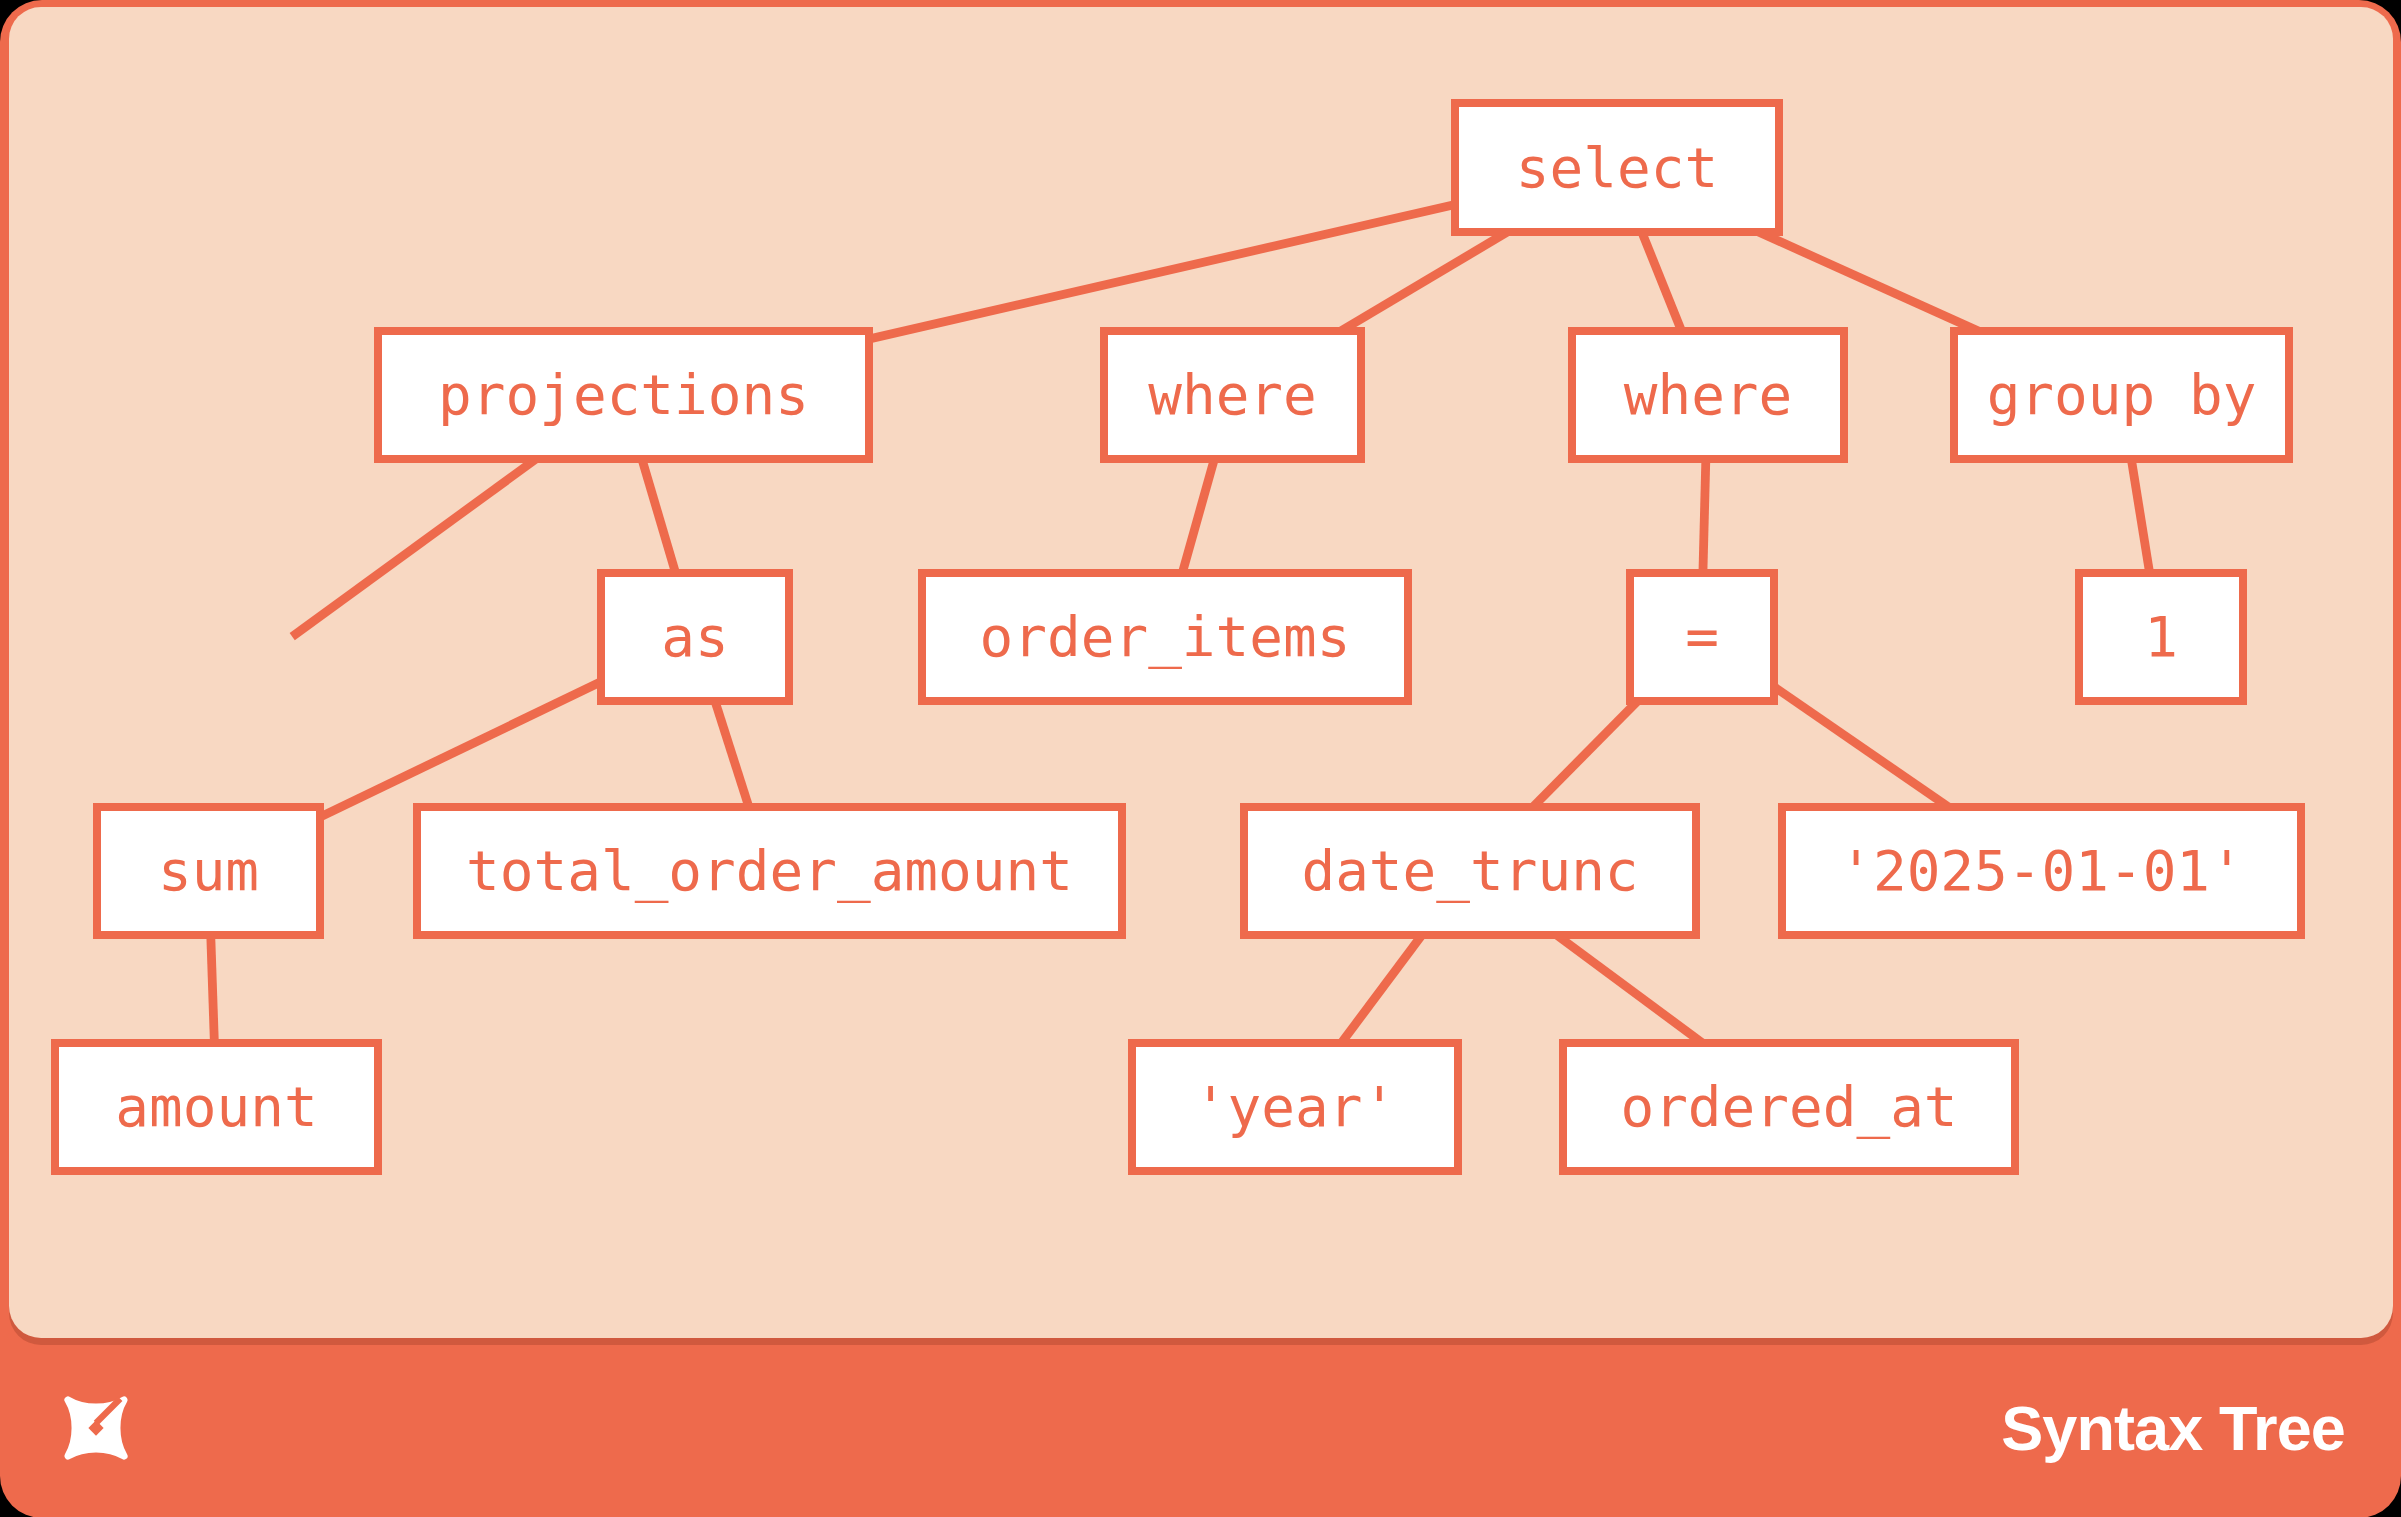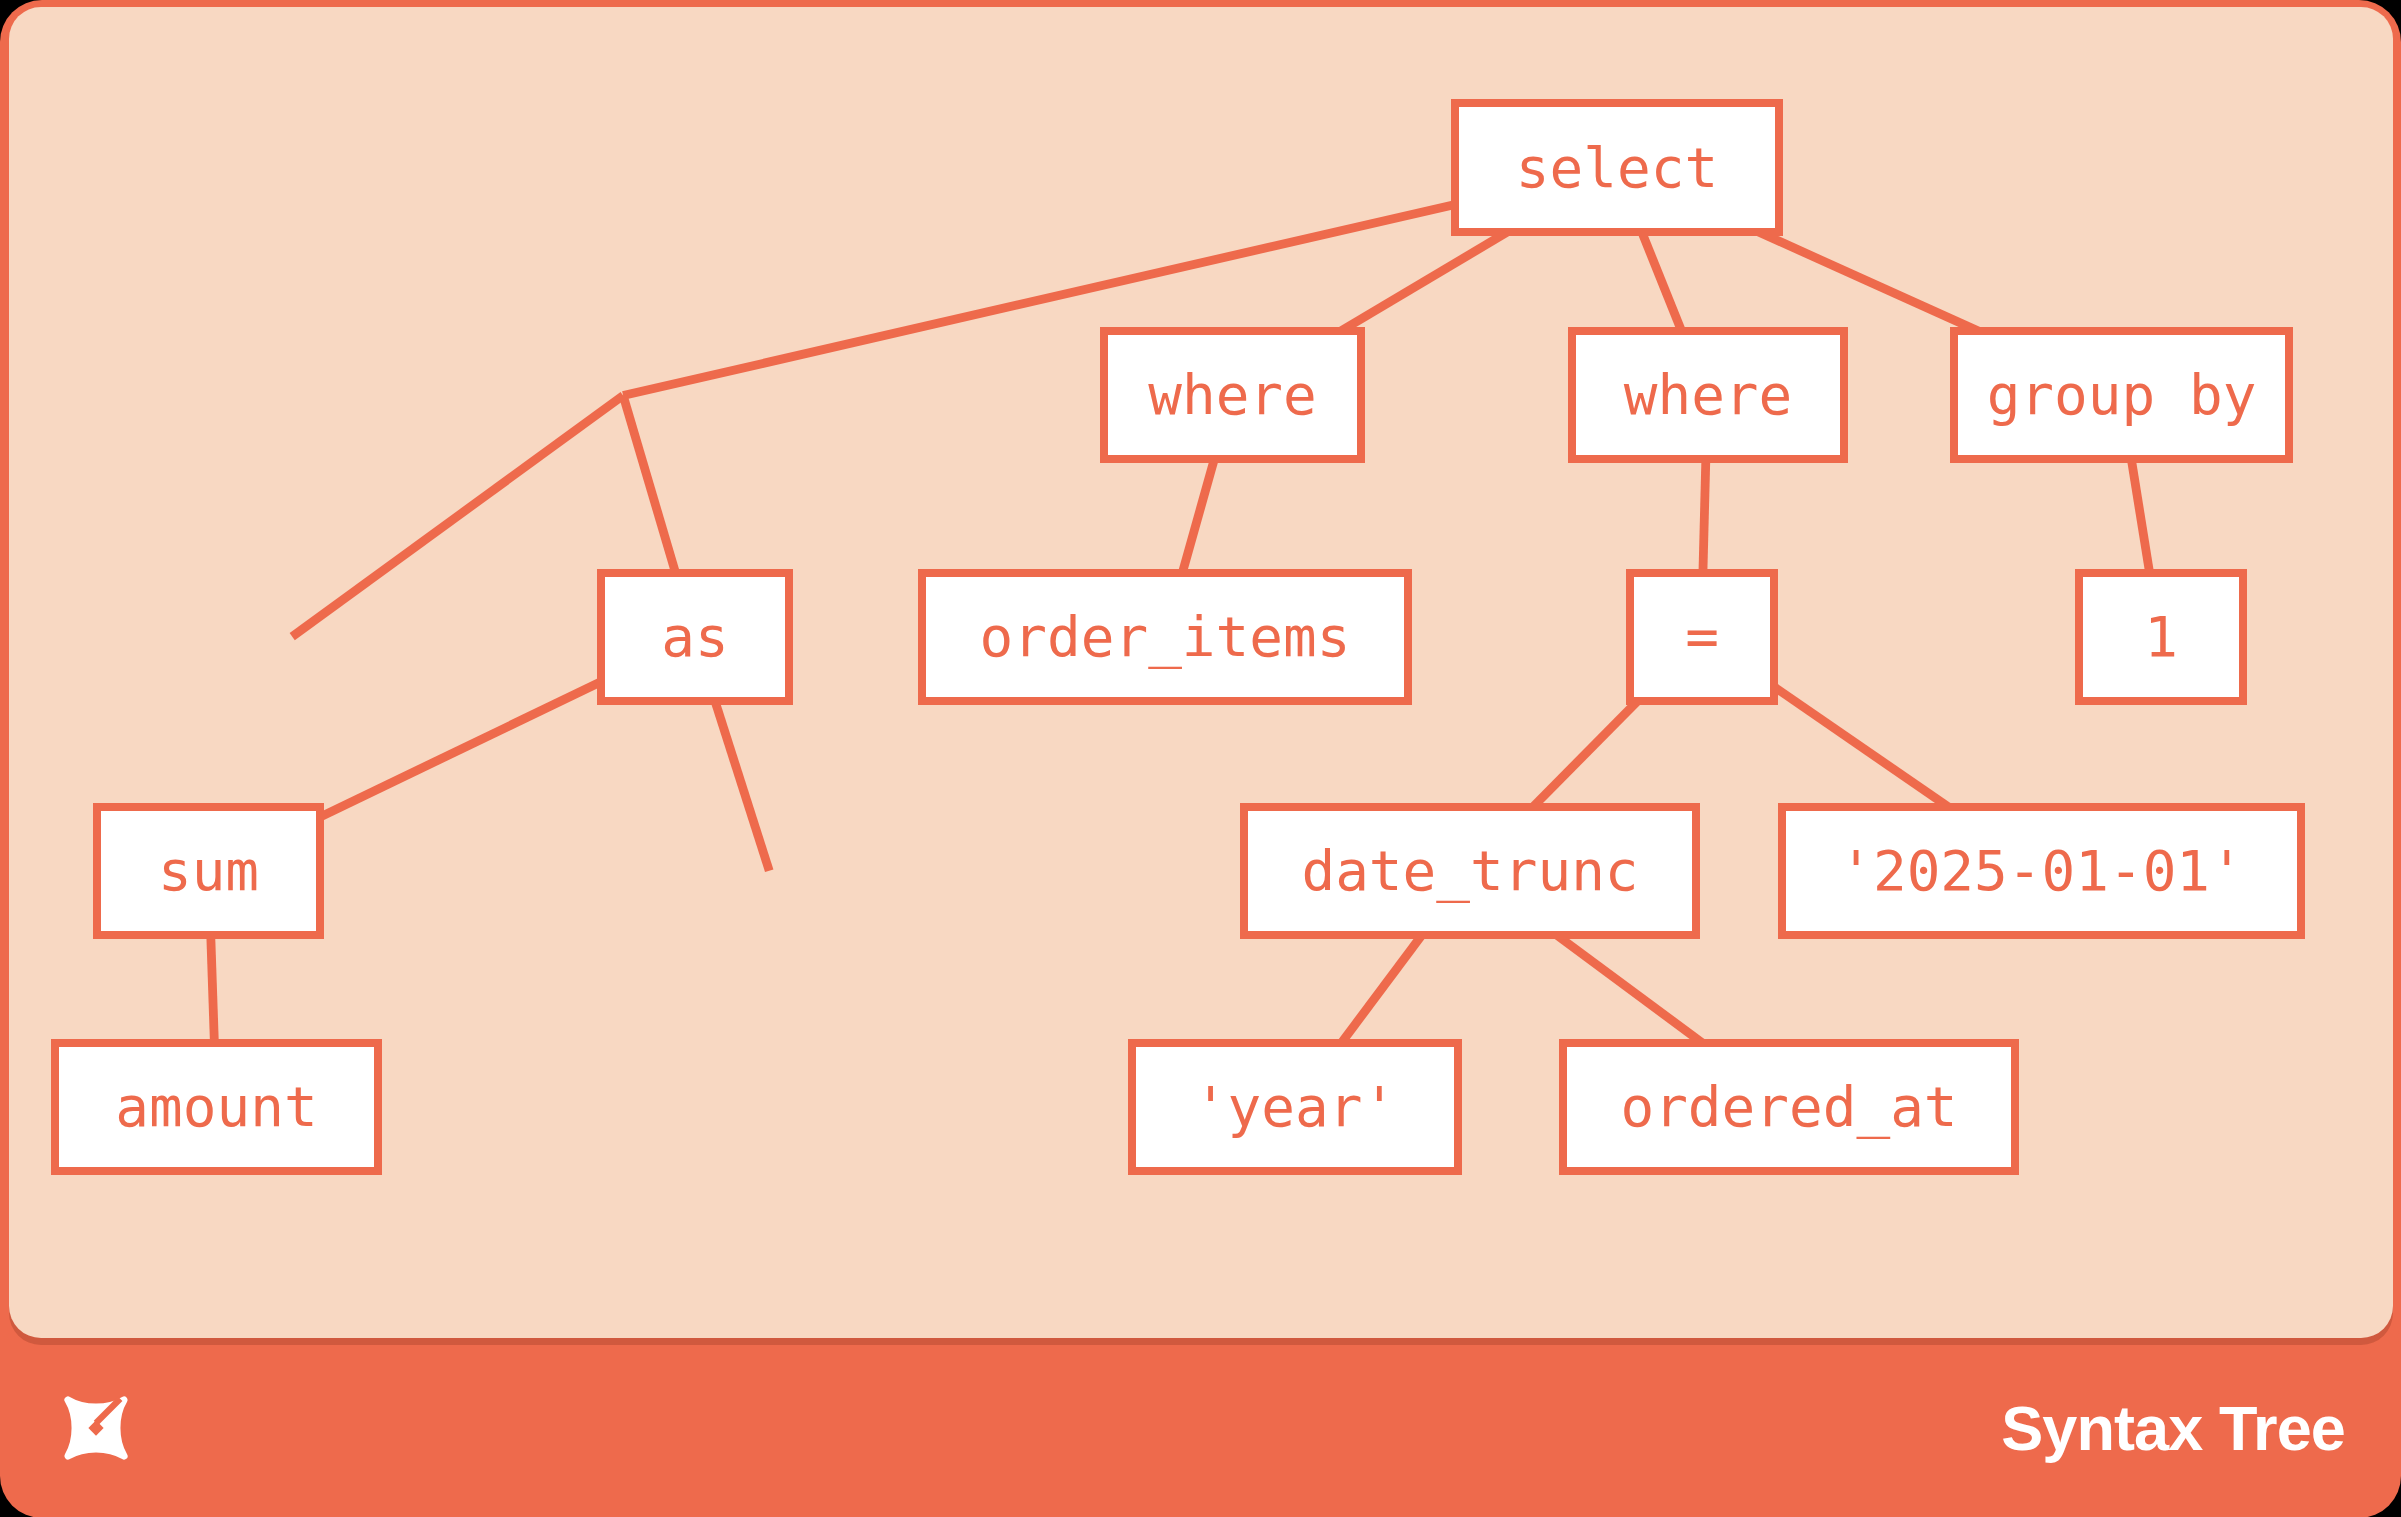--- a/index.html
+++ b/index.html
@@ -46,28 +46,30 @@
         <line x1="1400" y1="449" x2="1323" y2="723"></line>
         <line x1="1940" y1="449" x2="1933" y2="723"></line>
         <line x1="1933" y1="723" x2="1670" y2="989"></line>
         <line x1="1933" y1="723" x2="2319" y2="989"></line>
         <line x1="1670" y1="989" x2="1470" y2="1257"></line>
         <line x1="1670" y1="989" x2="2032" y2="1257"></line>
         <line x1="2410" y1="449" x2="2454" y2="723"></line>
       </svg>
 
     <div class="node" style="left:1451px;top:99px;width:332px;height:137px">select</div>
+    <div class="node" style="left:374px;top:327px;width:499px;height:136px">projections</div>
     <div class="node" style="left:1100px;top:327px;width:265px;height:136px">where</div>
     <div class="node" style="left:1568px;top:327px;width:280px;height:136px">where</div>
     <div class="node" style="left:1950px;top:327px;width:343px;height:136px">group by</div>
     <div class="node" style="left:597px;top:569px;width:196px;height:136px">as</div>
     <div class="node" style="left:918px;top:569px;width:494px;height:136px">order_items</div>
     <div class="node" style="left:1626px;top:569px;width:152px;height:136px">=</div>
     <div class="node" style="left:2075px;top:569px;width:172px;height:136px">1</div>
     <div class="node" style="left:93px;top:803px;width:231px;height:136px">sum</div>
+    <div class="node" style="left:413px;top:803px;width:713px;height:136px">total_order_amount</div>
     <div class="node" style="left:1240px;top:803px;width:460px;height:136px">date_trunc</div>
     <div class="node" style="left:1778px;top:803px;width:527px;height:136px">'2025-01-01'</div>
     <div class="node" style="left:51px;top:1039px;width:331px;height:136px">amount</div>
     <div class="node" style="left:1128px;top:1039px;width:334px;height:136px">'year'</div>
     <div class="node" style="left:1559px;top:1039px;width:460px;height:136px">ordered_at</div>
 
     <div class="footer">
       <svg class="logo" viewBox="0 0 100 100">
         <g transform="rotate(45 50 50)">
           <path class="star" d="M50,6 C55,26 74,45 94,50 C74,55 55,74 50,94 C45,74 26,55 6,50 C26,45 45,26 50,6 Z"></path>

